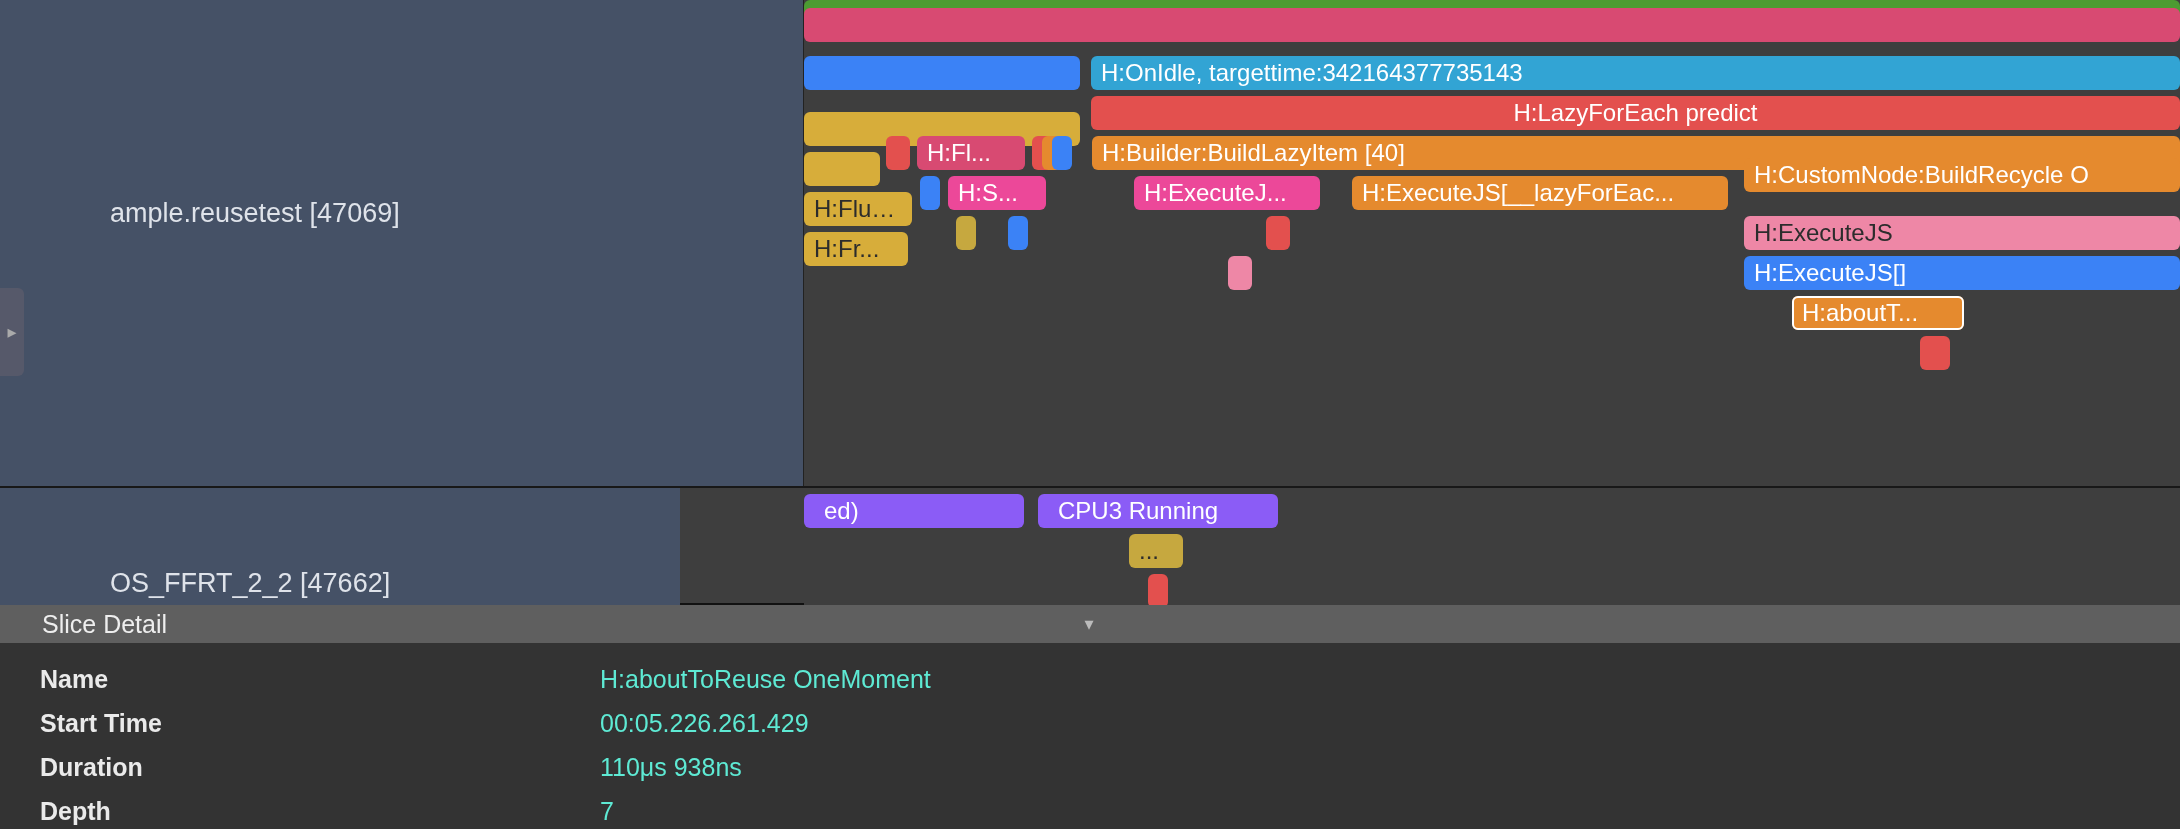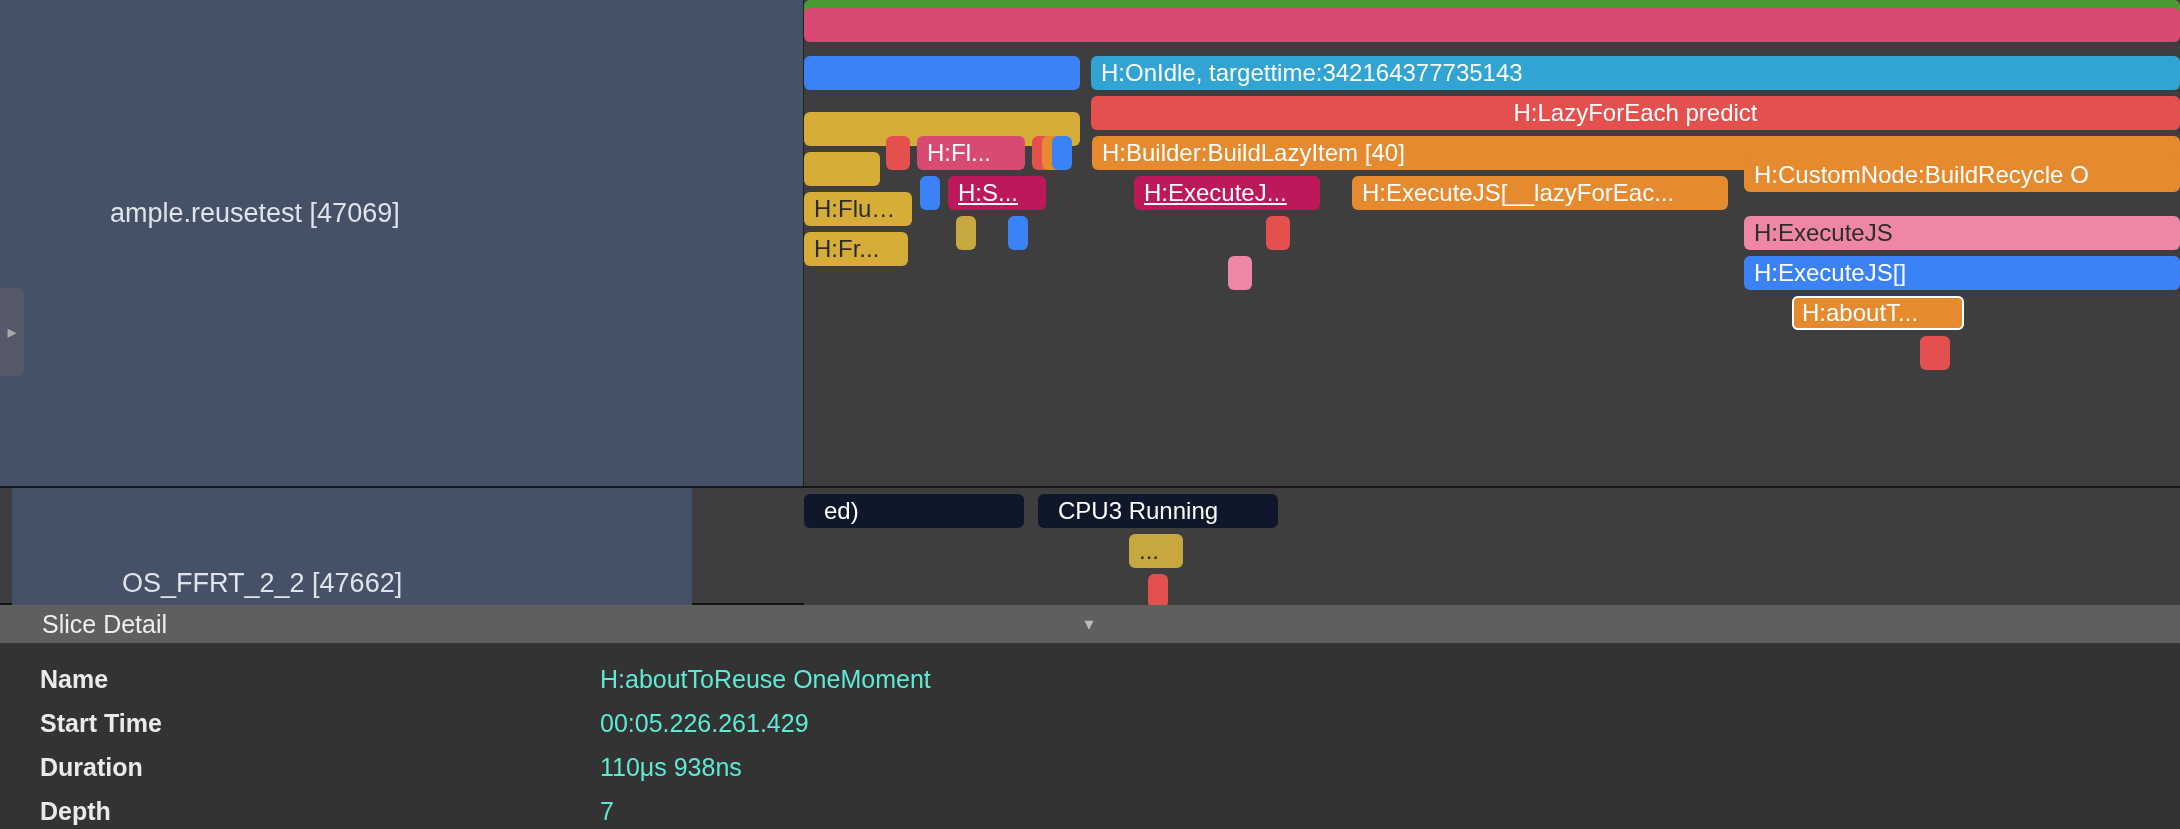--- a/index.html
+++ b/index.html
@@ -78,41 +78,40 @@
     outline-offset: -2px;
   }
 
   .c-green    { background: #4c9b32; }
   .c-magenta  { background: #d84a72; }
   .c-blue     { background: #32a4d4; }
   .c-yellow   { background: #d7ad3a; color:#2c2c2c;margin-top:16px;}
   .c-red      { background: #e3504e; }
   .c-redlbl   { background: #e3504e; text-align: center; }
   .c-orange   { background: #e58a2e; }
-  .c-teal     { background: #be185d; text-decoration: underline; }
+  .c-teal     { background: #ec4899; }
   .c-pink     { background: #ee87a6; color:#2c2c2c;}
   .c-purple   { background: #3b82f6; }
-  .c-green2   { background: #0f172a; padding-left: 20px; }
+  .c-green2   { background: #8b5cf6; padding-left: 20px; }
   .c-olive    { background: #c6a83f; color:#2c2c2c;}
 
   
   .ffrt-area {
     position: absolute;
     left: 0; top: 486px;
     width: 2180px;
     height: 119px;
     background: #3e3e3e;
     border-top: 2px solid #181818;
     border-bottom: 2px solid #111;
   }
   .ffrt-left {
     position: absolute;
     left: 0; top: 0; width: 680px; height: 119px;
     background: #455166;
-    margin-left: 12px;
   }
   .ffrt-left .lbl {
     position: absolute;
     left: 110px; bottom: 8px;
     font-size: 27px; color: #dfe3ea;
   }
   .ffrt-tracks {
     position: absolute;
     left: 804px; top: 0; width: 1376px; height: 119px;
     background: #3e3e3e;

